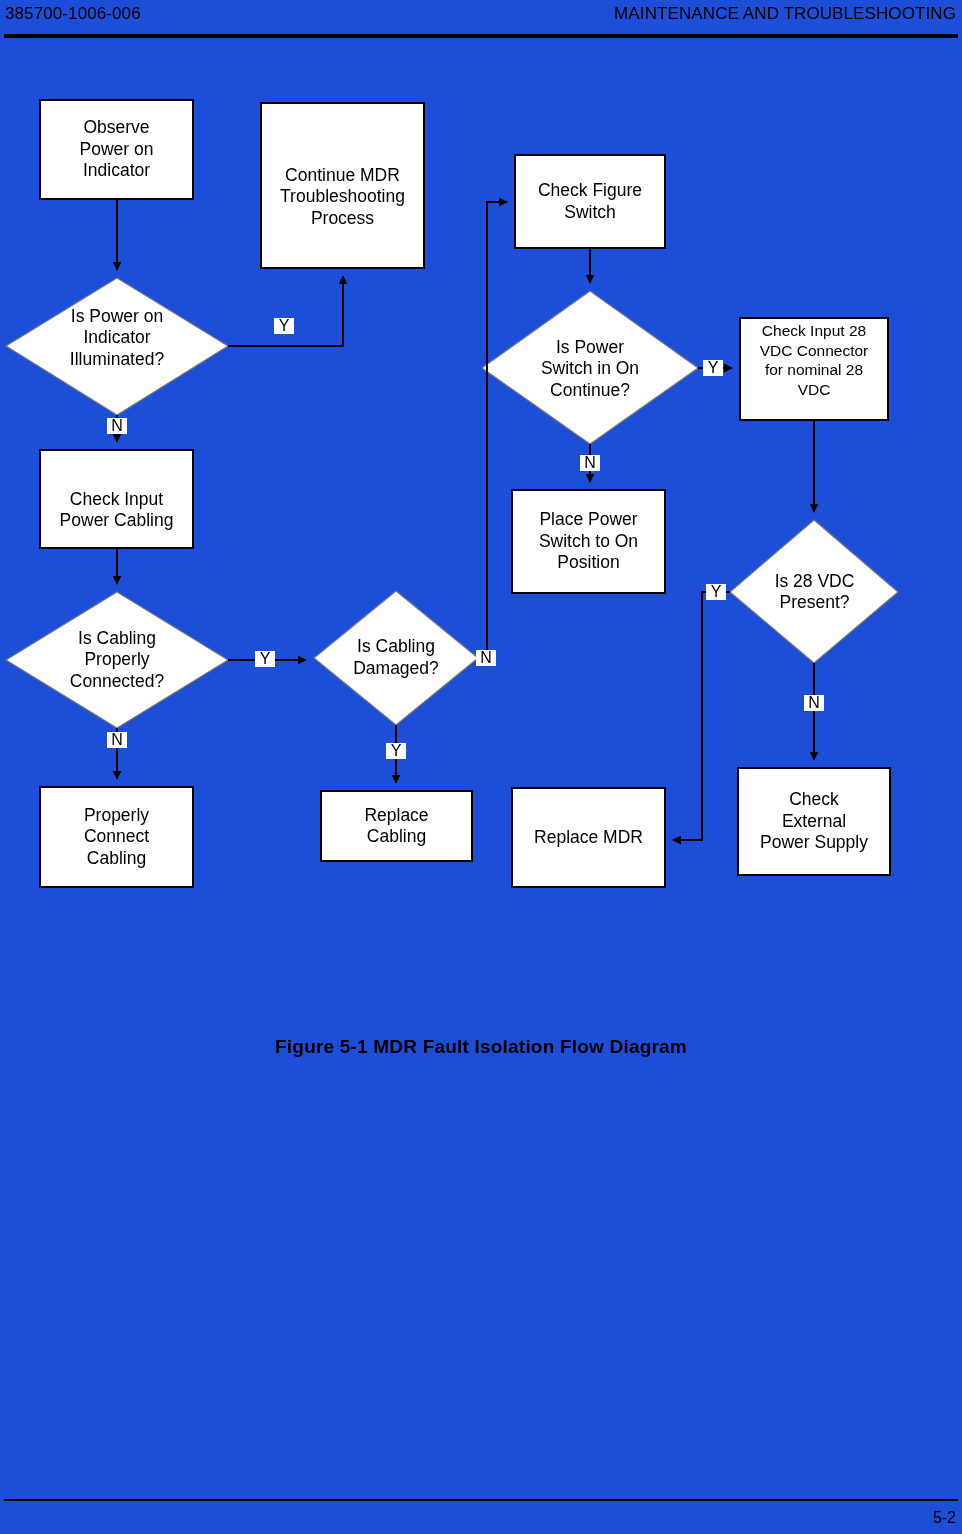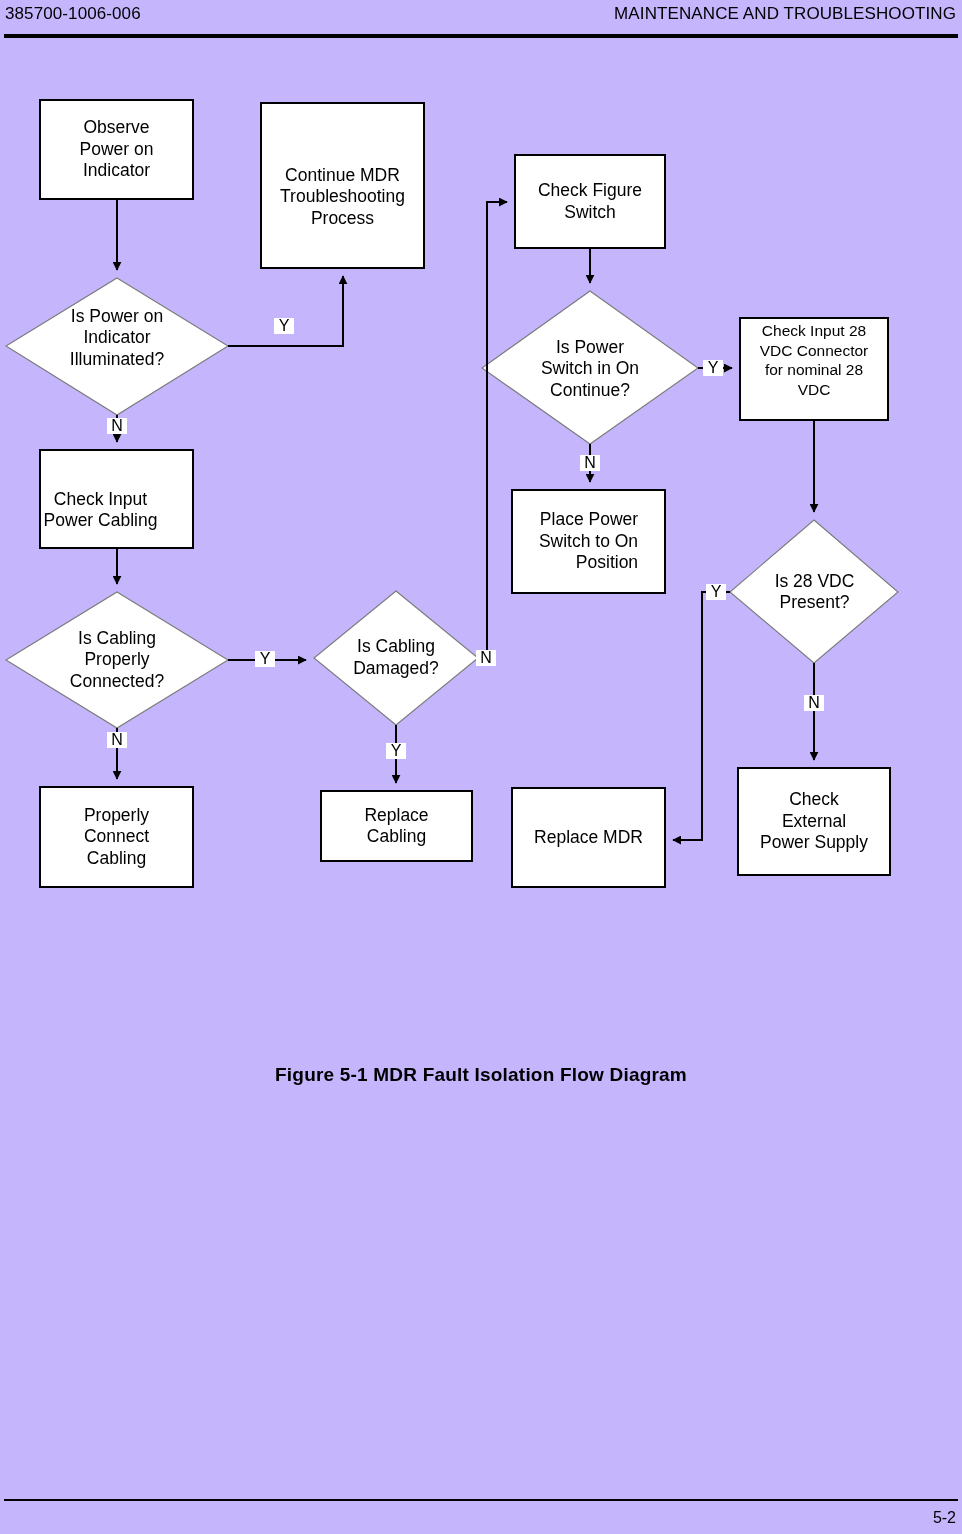--- a/index.html
+++ b/index.html
@@ -9,21 +9,21 @@
   }
   body {
     font-family: "Liberation Sans", sans-serif;
     color: #000000;
   }
   #page {
     position: relative;
     width: 962px;
     height: 1534px;
     overflow: hidden;
-    background: #c4b5fd;
+    background: #1d4ed8;
   }
 
   
   .hdr-text {
     position: absolute;
     font-size: 17px;
     line-height: 20px;
     white-space: nowrap;
     letter-spacing: 0.1px;
   }
@@ -53,21 +53,20 @@
 
   
   #fig-caption {
     position: absolute;
     left: 0; right: 0;
     top: 1036px;
     text-align: center;
     font-size: 19px;
     font-weight: bold;
     letter-spacing: 0.2px;
-    margin-top: 28px;
   }
 
   
   #flow {
     position: absolute;
     left: 0;
     top: 0;
     width: 962px;
     height: 1000px;
   }
@@ -159,21 +158,21 @@
 Indicator</div>
 
     <div class="node-text" style="left:261px; top:103px; width:163px; height:188px;">Continue MDR
 Troubleshooting
 Process</div>
 
     <div class="node-text" style="left:27px;  top:288px; width:180px; height:100px;">Is Power on
 Indicator
 Illuminated?</div>
 
-    <div class="node-text" style="left:24px;  top:450px; width:153px; height:120px;">Check Input
+    <div class="node-text" style="left:40px;  top:450px; width:153px; height:120px;">Check Input
 Power Cabling</div>
 
     <div class="node-text" style="left:27px;  top:610px; width:180px; height:100px;">Is Cabling
 Properly
 Connected?</div>
 
     <div class="node-text" style="left:320px; top:620px; width:152px; height:75px;">Is Cabling
 Damaged?</div>
 
     <div class="node-text" style="left:40px;  top:787px; width:153px; height:100px;">Properly
@@ -183,21 +182,21 @@
     <div class="node-text" style="left:321px; top:791px; width:151px; height:70px;">Replace
 Cabling</div>
 
     <div class="node-text" style="left:515px; top:155px; width:150px; height:93px;">Check Figure
 Switch</div>
 
     <div class="node-text" style="left:505px; top:320px; width:170px; height:98px;">Is Power
 Switch in On
 Continue?</div>
 
-    <div class="node-text" style="left:512px; top:490px; width:153px; height:103px;text-align:right;">Place Power
+    <div class="node-text" style="left:512px; top:490px; width:153px; height:103px;">Place Power
 Switch to On
 Position</div>
 
     <div class="node-text small" style="left:740px; top:318px; width:148px; height:84px;">Check Input 28
 VDC Connector
 for nominal 28
 VDC</div>
 
     <div class="node-text" style="left:742px; top:558px; width:145px; height:68px;">Is 28 VDC
 Present?</div>

